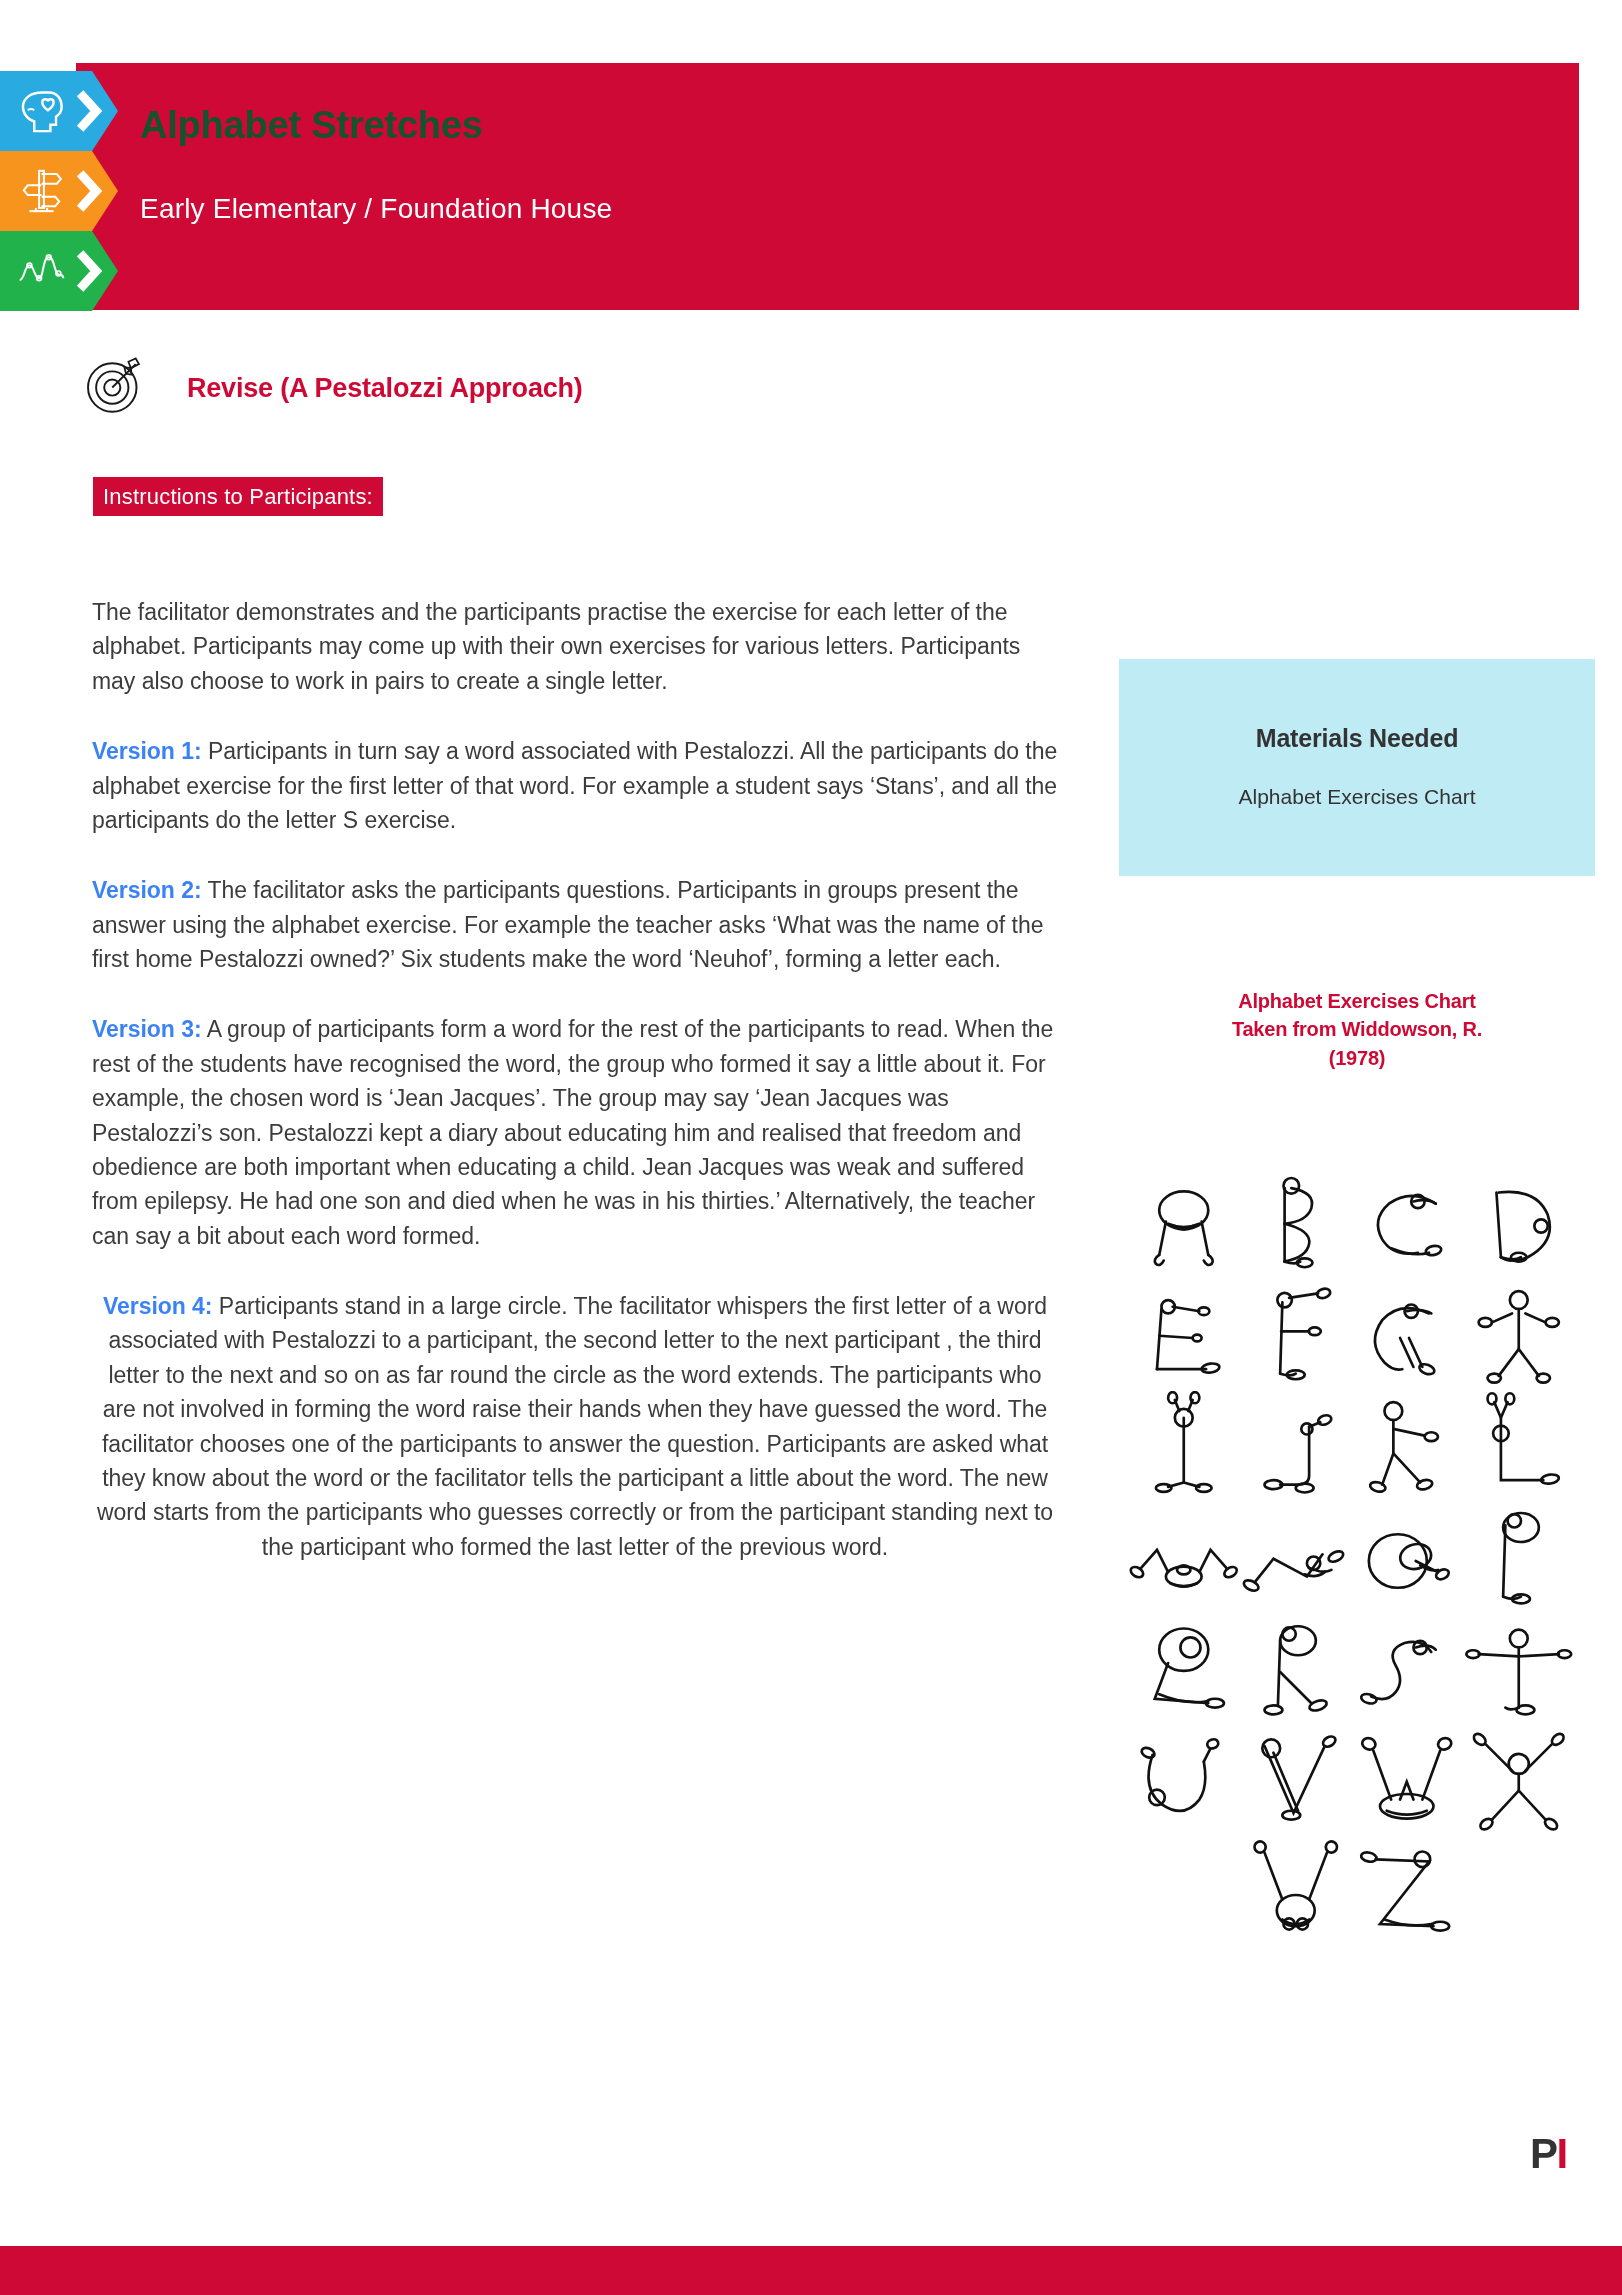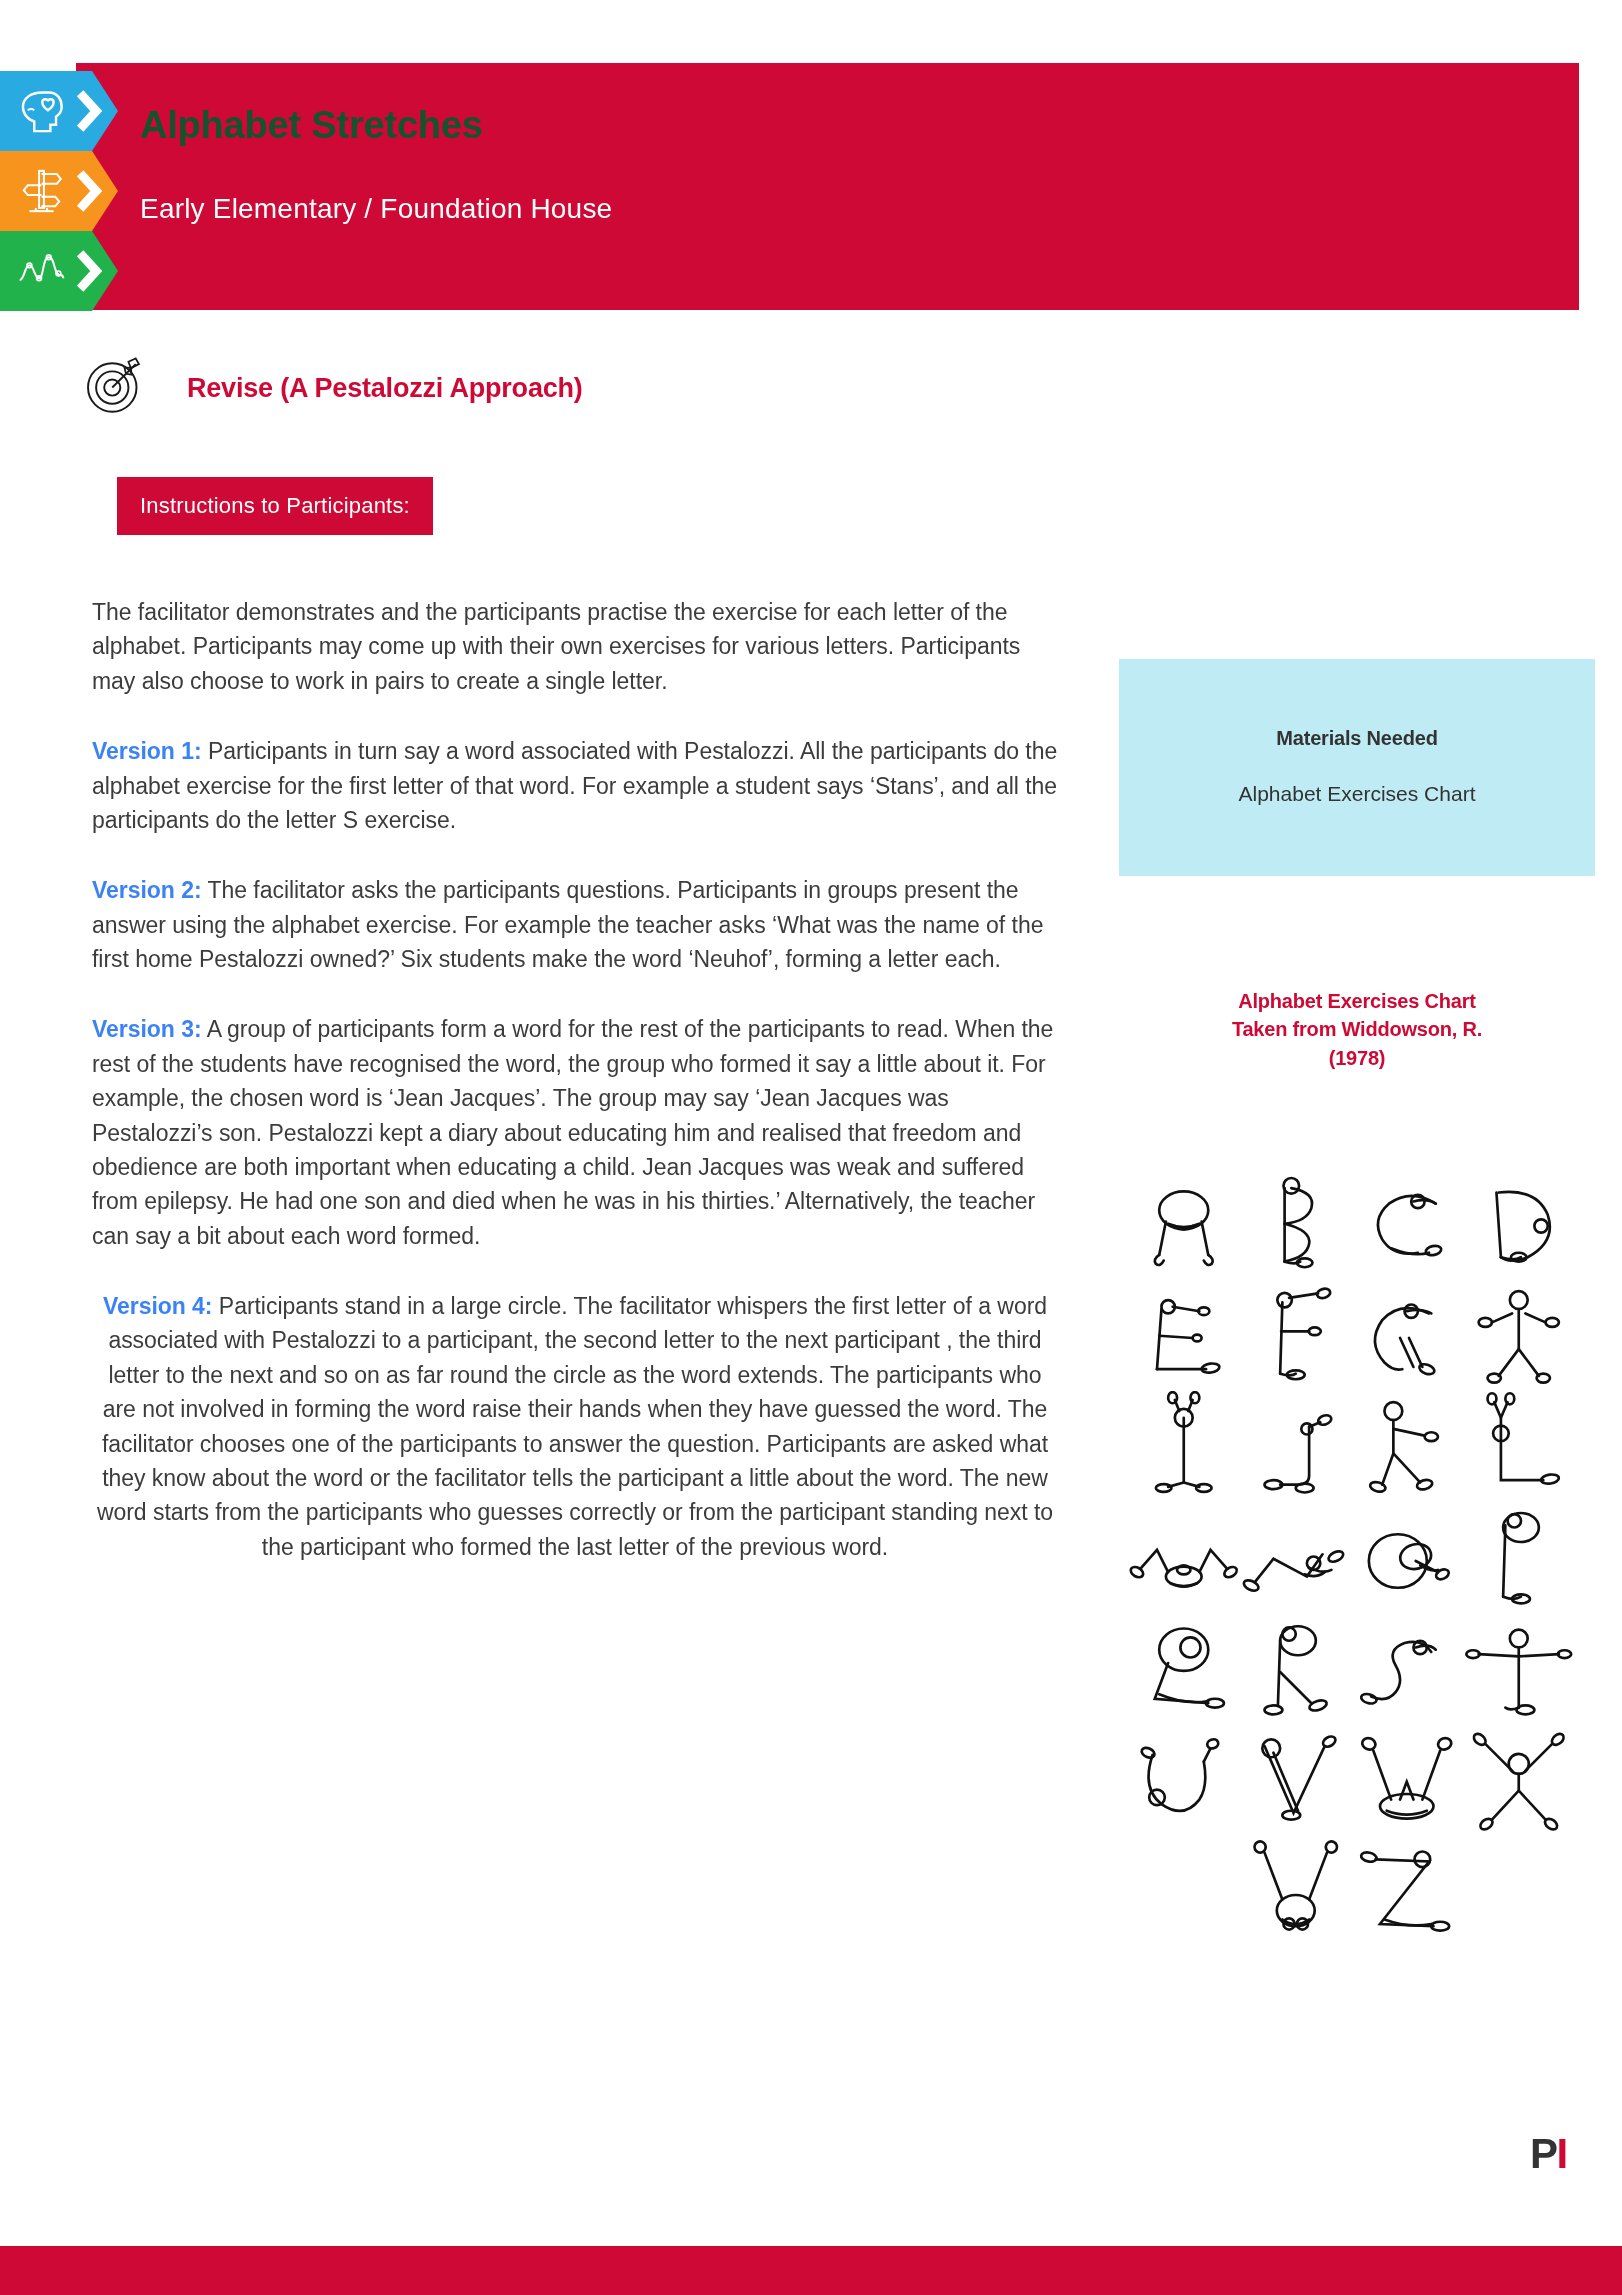--- a/index.html
+++ b/index.html
@@ -101,26 +101,25 @@
     font-weight: bold;
     color: #CE0935;
     letter-spacing: -0.2px;
   }
 
   
   .instr-banner {
     position: absolute;
     left: 93px;
     top: 477px;
-    height: 58px;
+    height: 39px;
     background: #CE0935;
     display: flex;
     align-items: center;
-    padding: 0 23px;
-    margin-left: 24px;
+    padding: 0 10px;
   }
   .instr-banner span {
     font-size: 22px;
     color: #ffffff;
     font-weight: 300;
     letter-spacing: 0.2px;
   }
 
   
   .body-col {
@@ -150,21 +149,21 @@
     top: 659px;
     width: 476px;
     height: 217px;
     background: #BFECF4;
     display: flex;
     flex-direction: column;
     align-items: center;
     justify-content: center;
   }
   .materials-title {
-    font-size: 20px;
+    font-size: 25px;
     font-weight: bold;
     color: #333333;
     margin-bottom: 29px;
     letter-spacing: -0.2px;
   }
   .materials-item {
     font-size: 21px;
     color: #333333;
     font-weight: 300;
     text-align: center;

